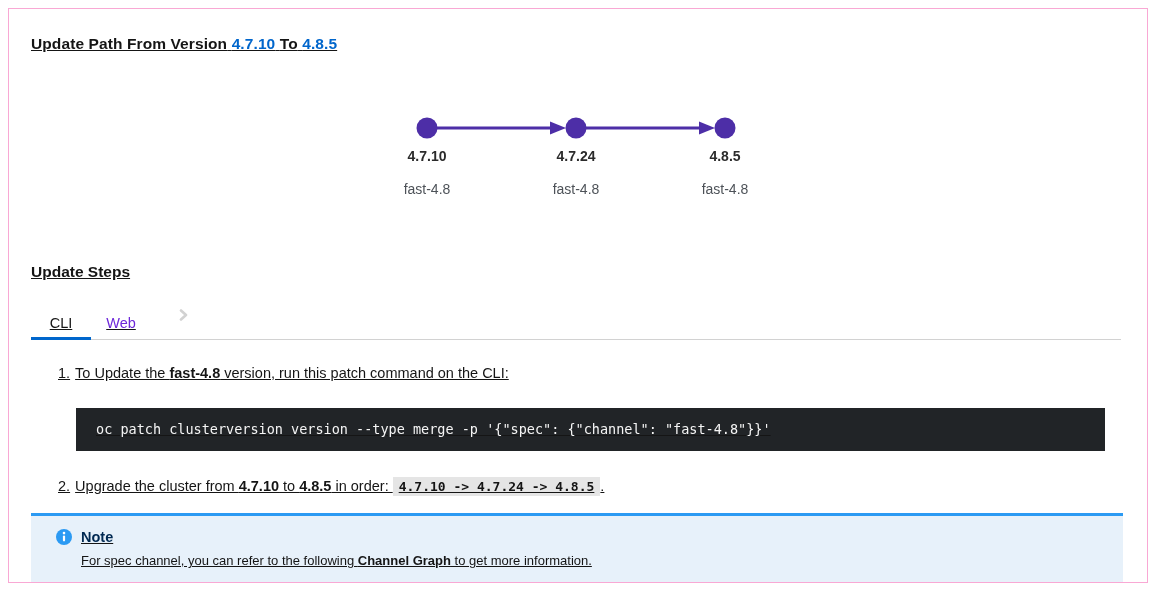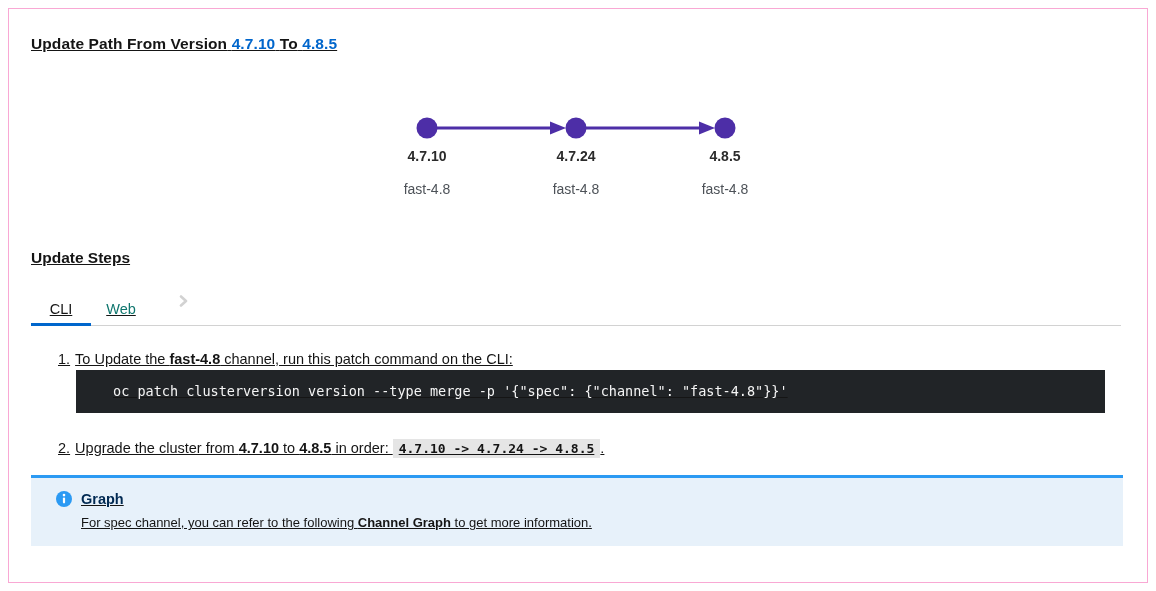--- a/index.html
+++ b/index.html
@@ -22,37 +22,37 @@
   .page-title { font-size: 15.5px; font-weight: 700; letter-spacing: 0.1px; }
   .page-title .ver { color: #0066cc; font-weight: 700; text-decoration: none; cursor: pointer; }
 
   
   .graph-wrap { margin-top: 58px; text-align: center; height: 88px; }
   .graph-wrap svg { overflow: visible; }
   .node-version { font-size: 14px; font-weight: 700; fill: #2b2b2b; font-family: "Liberation Sans", sans-serif; }
   .node-channel { font-size: 14px; fill: #4d5258; font-family: "Liberation Sans", sans-serif; }
 
   
-  .steps-heading { margin-top: 50px; font-size: 15.5px; font-weight: 700; }
+  .steps-heading { margin-top: 64px; font-size: 15.5px; font-weight: 700; }
 
   
   .tabs {
     margin-top: 28px;
     display: flex;
     align-items: flex-start;
     border-bottom: 1px solid #d2d2d2;
     height: 31px;
   }
   .tab {
     position: relative;
     padding: 6px 0 8px 0;
     width: 60px;
     text-align: center;
     font-size: 14.5px;
-    color: #0f766e;
+    color: #6d28d9;
     cursor: pointer;
   }
   .tab.active { color: #151515; }
   .tab.active::after {
     content: "";
     position: absolute;
     left: 0; right: 0; bottom: -1px;
     height: 3px;
     background: #0066cc;
   }
@@ -68,26 +68,26 @@
   }
 
   
   .steps-list { margin-top: 24px; padding-left: 27px; padding-right: 16px; }
   .step { font-size: 14.5px; line-height: 19px; color: #151515; }
   .step + .step { margin-top: 26px; }
   .step-num { margin-right: 5px; }
   .step b { font-weight: 700; }
 
   .codeblock {
-    margin: 1px 0 0 18px;
+    margin: 25px 0 0 18px;
     background: #212427;
     color: #f5f5f5;
     font-family: "DejaVu Sans Mono", "Liberation Mono", monospace;
     font-size: 13.5px;
-    padding: 12px 37px;
+    padding: 12px 20px;
     white-space: pre;
   }
 
   .inline-code {
     background: #e5e5e5;
     font-family: "DejaVu Sans Mono", "Liberation Mono", monospace;
     font-size: 13px;
     font-weight: 700;
     padding: 2px 6px;
   }
@@ -151,36 +151,36 @@
     <button class="tab-scroll">
       <svg width="12" height="12" viewBox="0 0 12 12">
         <polyline points="4,1.5 9,6 4,10.5" fill="none" stroke="#d2d2d2" stroke-width="2.6" stroke-linecap="round" stroke-linejoin="round"></polyline>
       </svg>
     </button>
   </div>
 
   <div class="steps-list">
 
     <div class="step">
-      <span class="step-num">1.</span><span>To Update the </span><b>fast-4.8</b><span> channel, run this patch command on the CLI:</span>
+      <span class="step-num">1.</span><span>To Update the </span><b>fast-4.8</b><span> version, run this patch command on the CLI:</span>
       <div class="codeblock">oc patch clusterversion version --type merge -p '{"spec": {"channel": "fast-4.8"}}'</div>
     </div>
 
     <div class="step">
       <span class="step-num">2.</span><span>Upgrade the cluster from </span><b>4.7.10</b><span> to </span><b>4.8.5</b><span> in order: </span><span class="inline-code">4.7.10 -&gt; 4.7.24 -&gt; 4.8.5</span><span>.</span>
     </div>
 
   </div>
 
   <div class="note">
     <div class="note-header">
       <svg width="16" height="16" viewBox="0 0 16 16">
         <circle cx="8" cy="8" r="8" fill="#2b9af3"></circle>
         <circle cx="8" cy="4.1" r="1.3" fill="#ffffff"></circle>
         <rect x="6.9" y="6.4" width="2.2" height="6" rx="1.1" fill="#ffffff"></rect>
       </svg>
-      <span class="note-title">Graph</span>
+      <span class="note-title">Note</span>
     </div>
     <div class="note-body"><span>For spec channel, you can refer to the following </span><b>Channel Graph</b><span> to get more information.</span>
     </div>
   </div>
 
 </div>
 
 </body></html>

